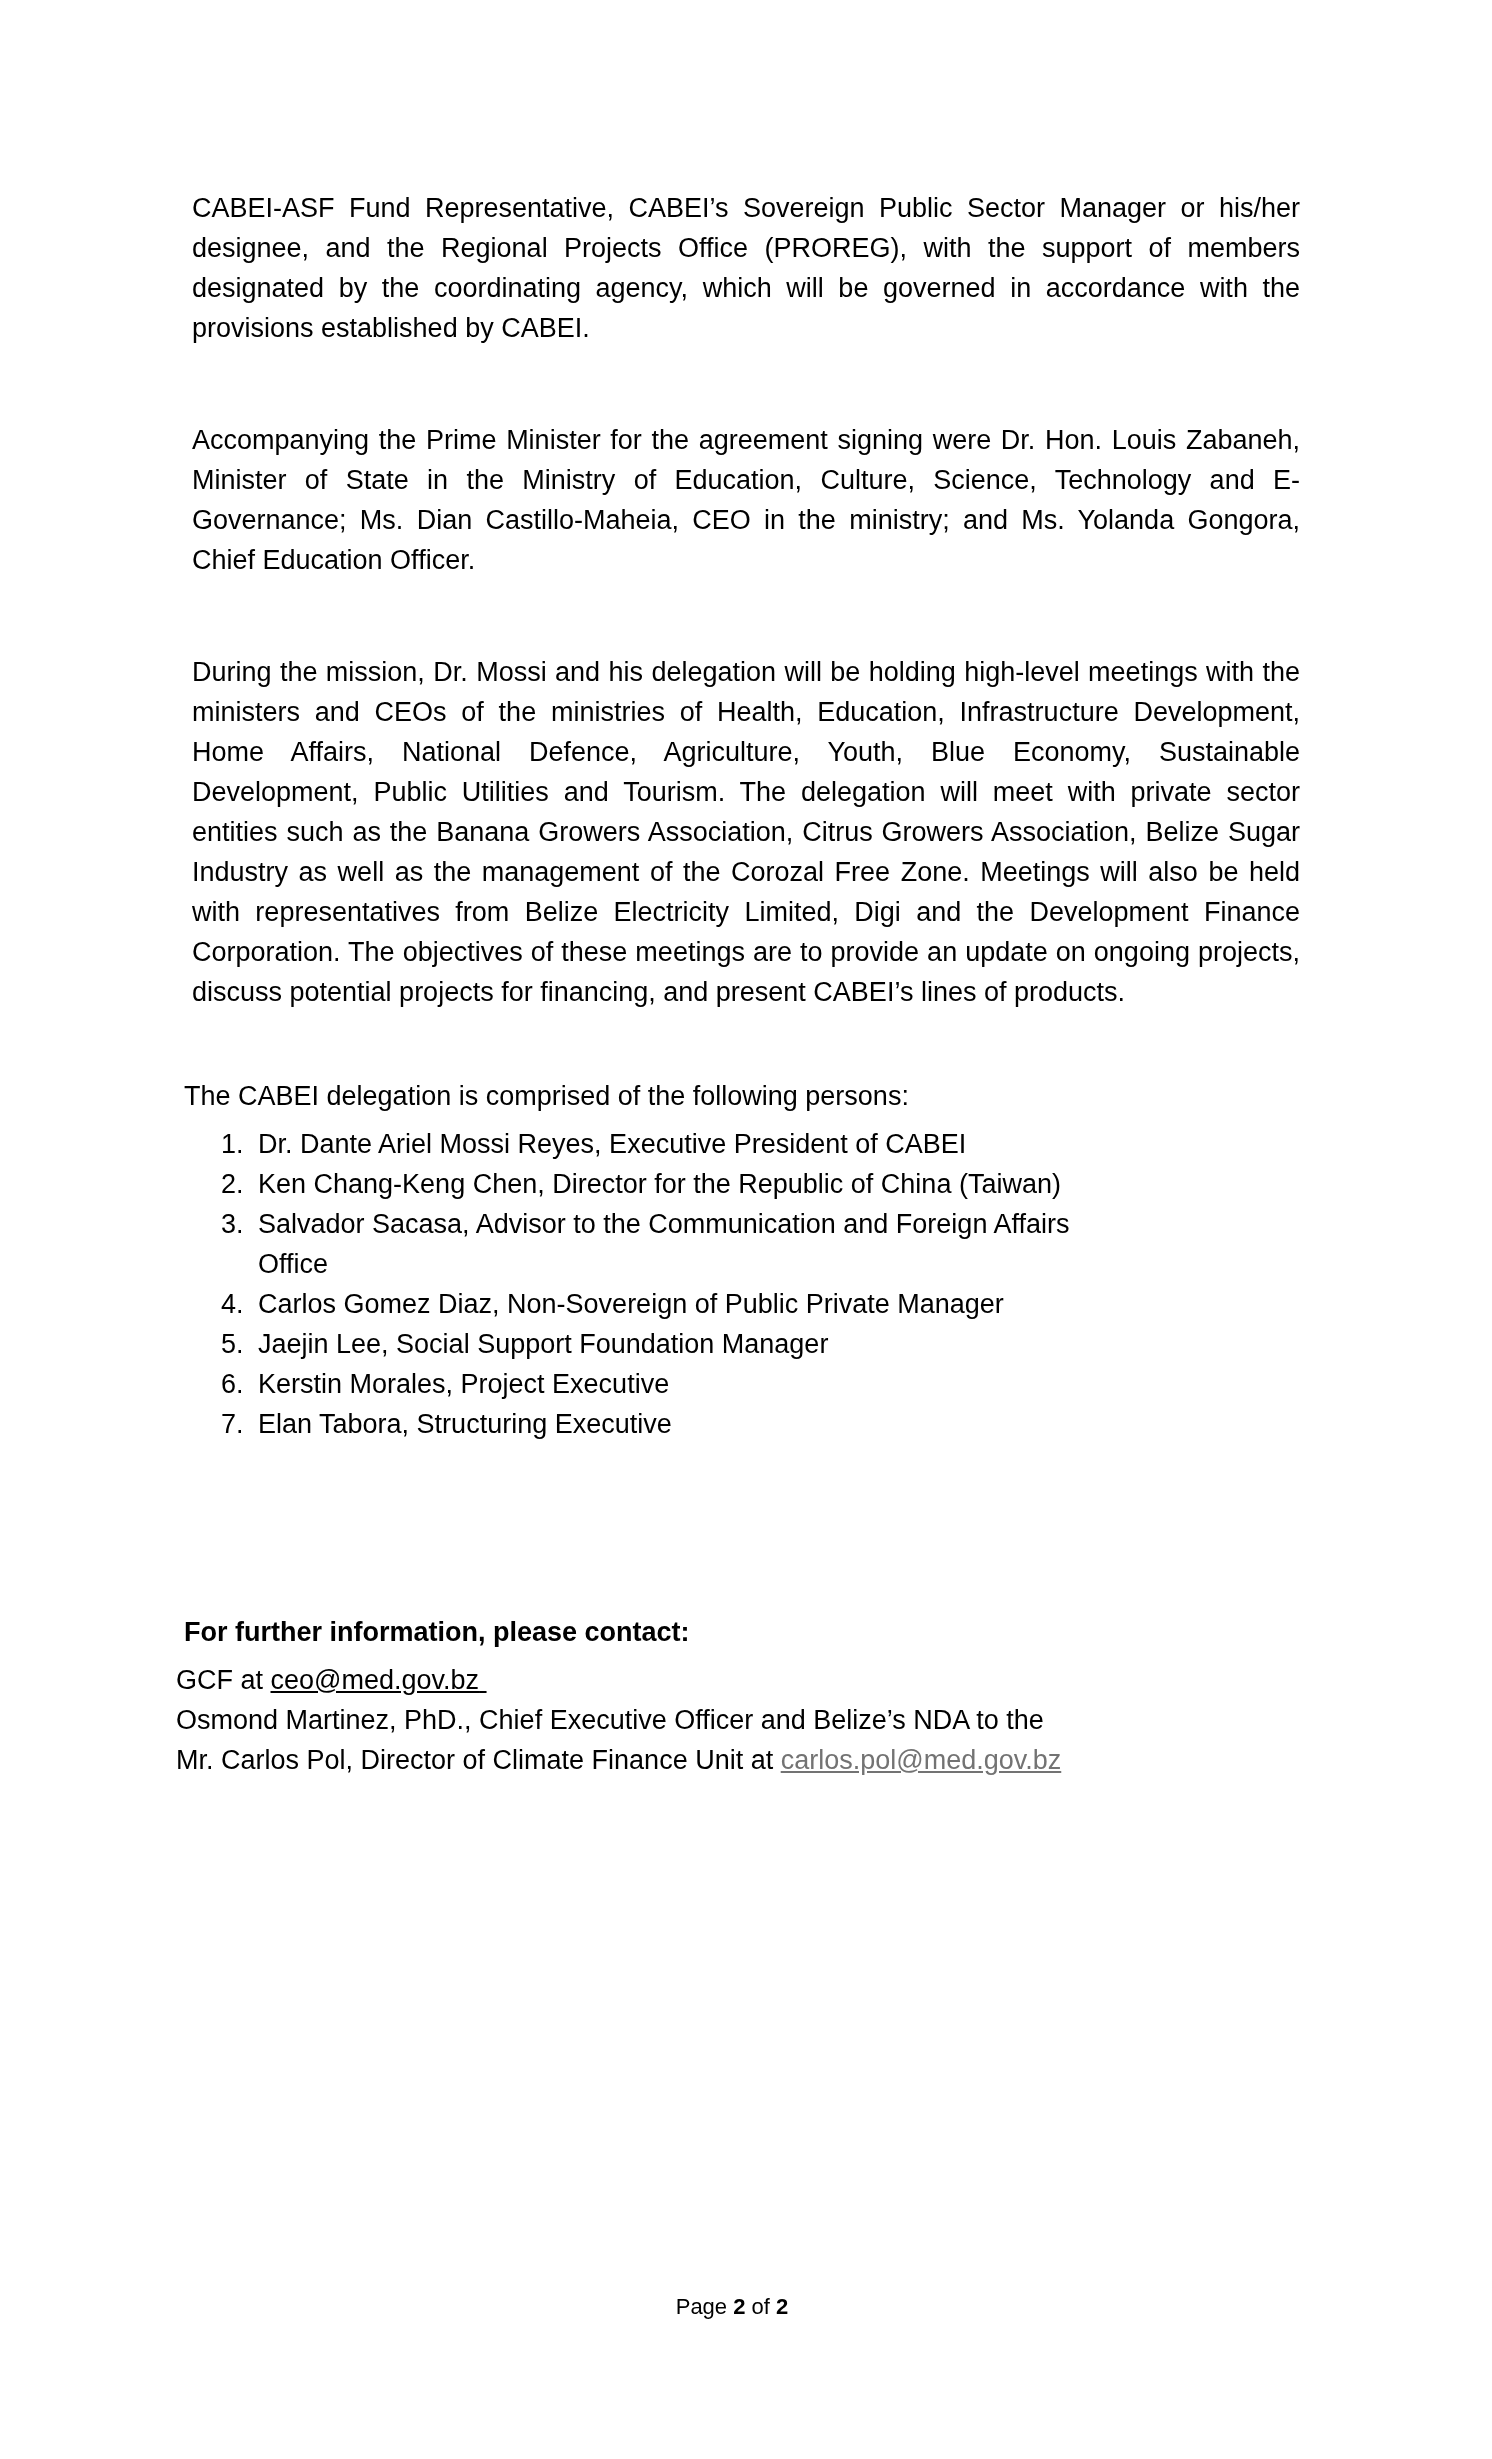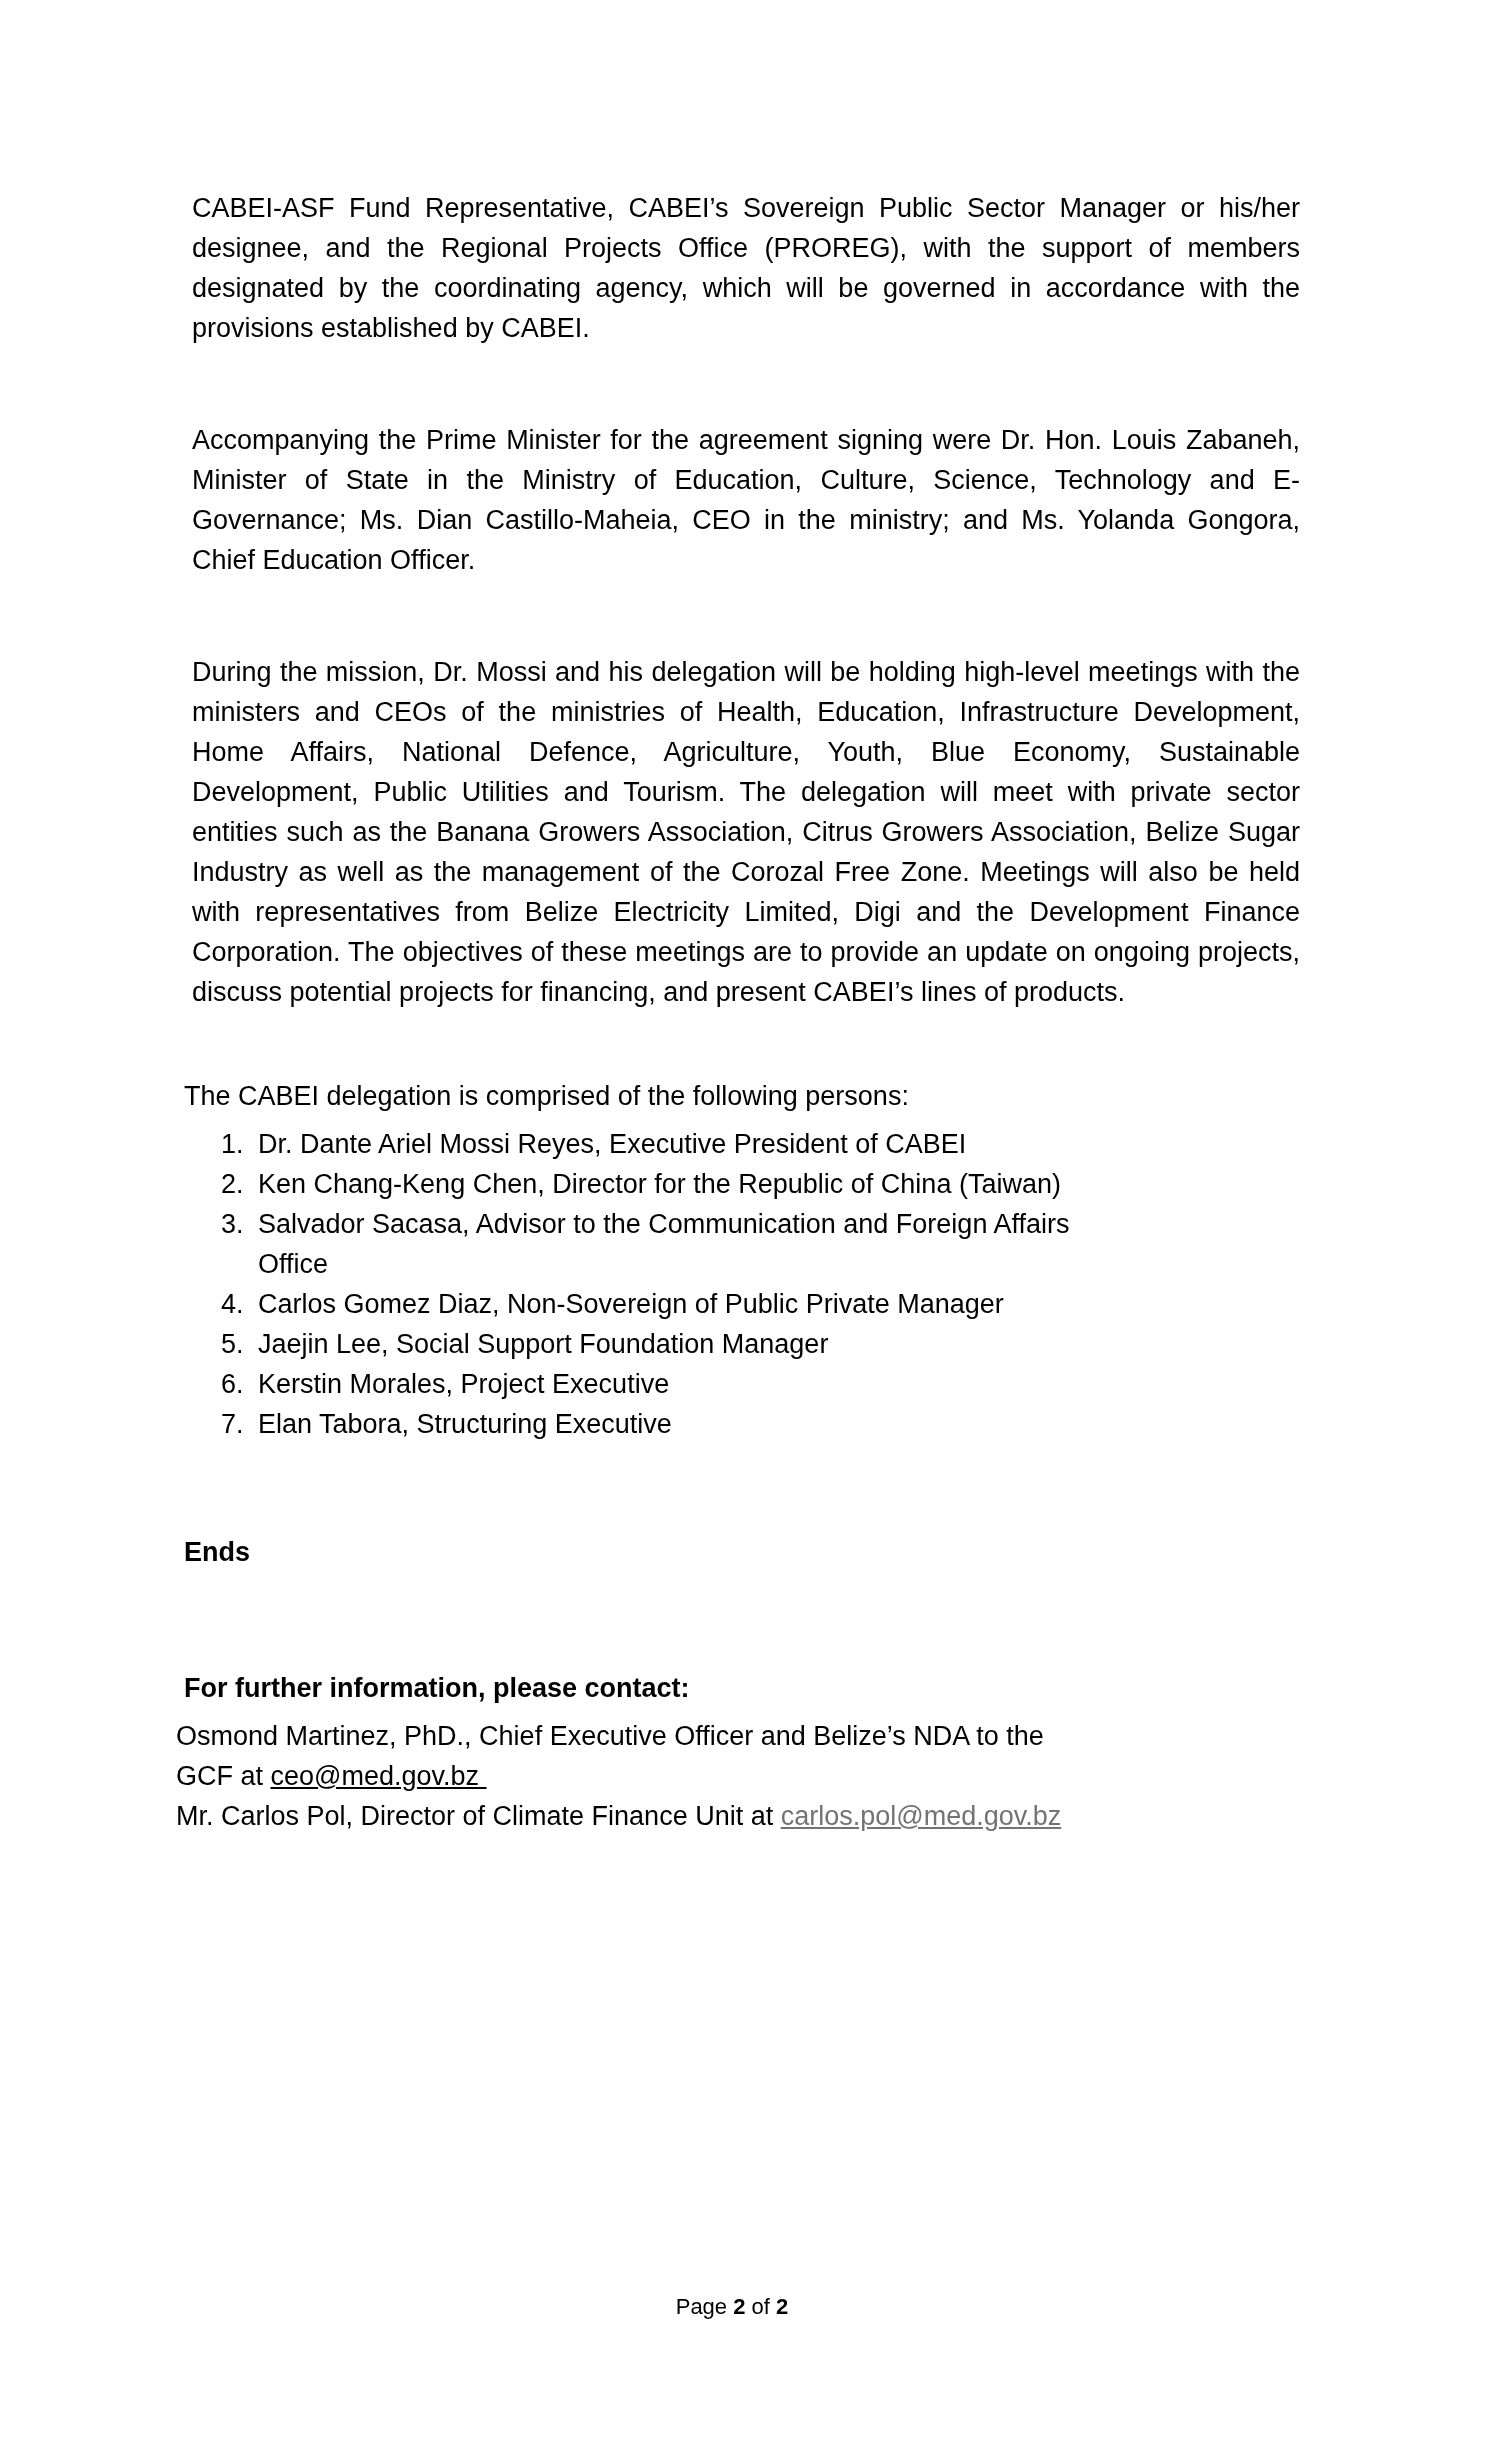--- a/index.html
+++ b/index.html
@@ -120,31 +120,30 @@
         <span>Kerstin Morales, Project Executive</span>
       </li>
       <li>
         <span class="num">7.</span>
         <span>Elan Tabora, Structuring Executive</span>
       </li>
     </ol>
 
     <div class="blank-line-2"></div>
 
-    <p class="intro-line bold">Ends</p>
 
     <div class="blank-line-2"></div>
 
     <div>
       <p class="intro-line bold">For further information, please contact:</p>
       <div>
-        <span>Osmond Martinez, PhD., Chief Executive Officer and Belize’s NDA to the</span>
+        <span>GCF at </span><span class="email-black"><span>ceo@med.gov.bz</span><span>&nbsp;</span></span>
       </div>
       <div>
-        <span>GCF at </span><span class="email-black"><span>ceo@med.gov.bz</span><span>&nbsp;</span></span>
+        <span>Osmond Martinez, PhD., Chief Executive Officer and Belize’s NDA to the</span>
       </div>
       <div>
         <span>Mr. Carlos Pol, Director of Climate Finance Unit at </span><a class="email-link">carlos.pol@med.gov.bz</a>
       </div>
     </div>
 
   </div>
 
   <div class="page-footer">
     <span>Page </span><span class="bold">2</span><span> of </span><span class="bold">2</span>

